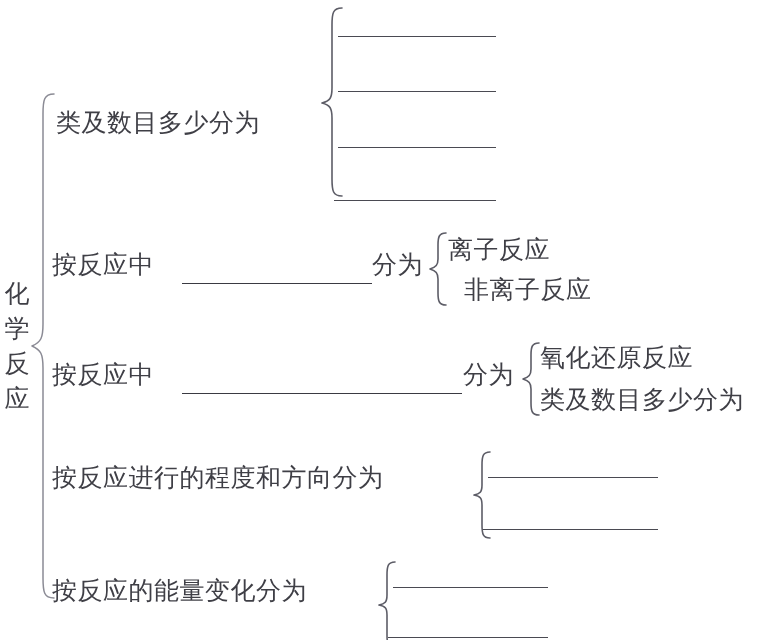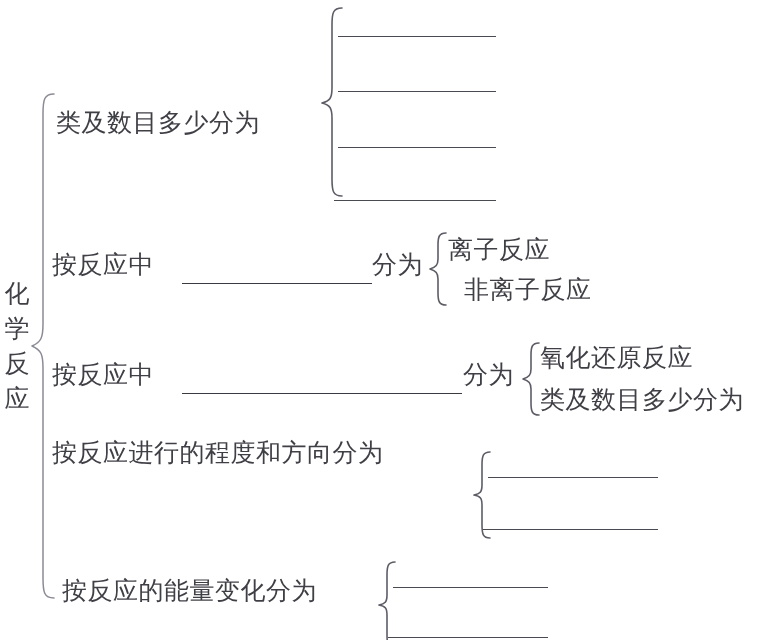--- a/index.html
+++ b/index.html
@@ -122,30 +122,30 @@
   <div class="inline-rule" style="left:182px; top:393px; width:280px;"></div>
   <div class="txt big" style="left:463px; top:362px;">分为</div>
 
   <svg class="brace dark" style="left:521px; top:341px;" width="20" height="76" viewBox="0 0 20 76">
     <path d="M18 2 C11 2, 10 6, 10 14 L10 28 C10 34, 8 36, 2 38 C8 40, 10 42, 10 48 L10 62 C10 70, 11 74, 18 74"></path>
   </svg>
 
   <div class="txt big" style="left:540px; top:345px;">氧化还原反应</div>
   <div class="txt big" style="left:540px; top:387px;">类及数目多少分为</div>
 
-  <div class="txt big" style="left:52px; top:440px;font-family:Liberation Serif, serif;">按反应进行的程度和方向分为</div>
+  <div class="txt big" style="left:52px; top:465px;font-family:Liberation Serif, serif;">按反应进行的程度和方向分为</div>
 
   <svg class="brace dark" style="left:472px; top:450px;" width="20" height="90" viewBox="0 0 20 90">
     <path d="M18 2 C11 2, 10 6, 10 15 L10 35 C10 42, 8 44, 2 45 C8 46, 10 48, 10 55 L10 75 C10 84, 11 88, 18 88"></path>
   </svg>
 
   <div class="rule" style="left:488px; top:477px; width:170px;"></div>
   <div class="rule" style="left:483px; top:529px; width:175px;"></div>
 
-  <div class="txt big" style="left:52px; top:578px;margin-left:10px;">按反应的能量变化分为</div>
+  <div class="txt big" style="left:52px; top:578px;">按反应的能量变化分为</div>
 
   <svg class="brace dark" style="left:377px; top:560px;" width="20" height="90" viewBox="0 0 20 90">
     <path d="M18 2 C11 2, 10 6, 10 15 L10 35 C10 42, 8 44, 2 45 C8 46, 10 48, 10 55 L10 75 C10 84, 11 88, 18 88"></path>
   </svg>
 
   <div class="rule" style="left:393px; top:587px; width:155px;"></div>
   <div class="rule" style="left:388px; top:637px; width:160px;"></div>
 
 </div>
 

